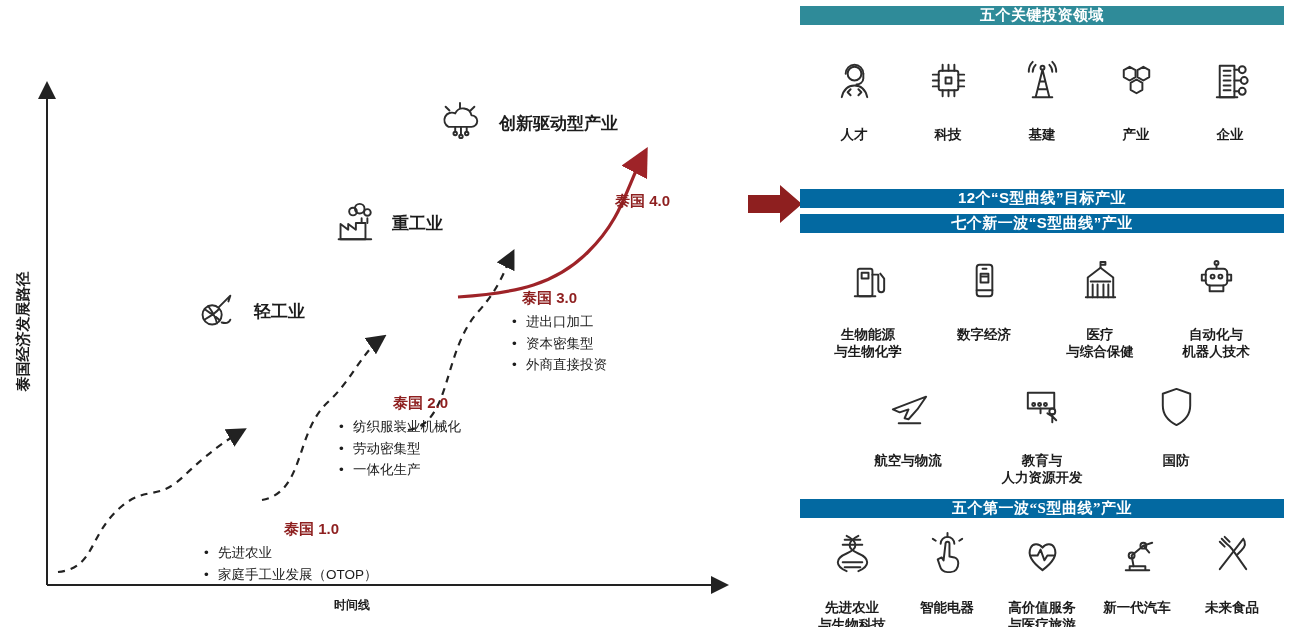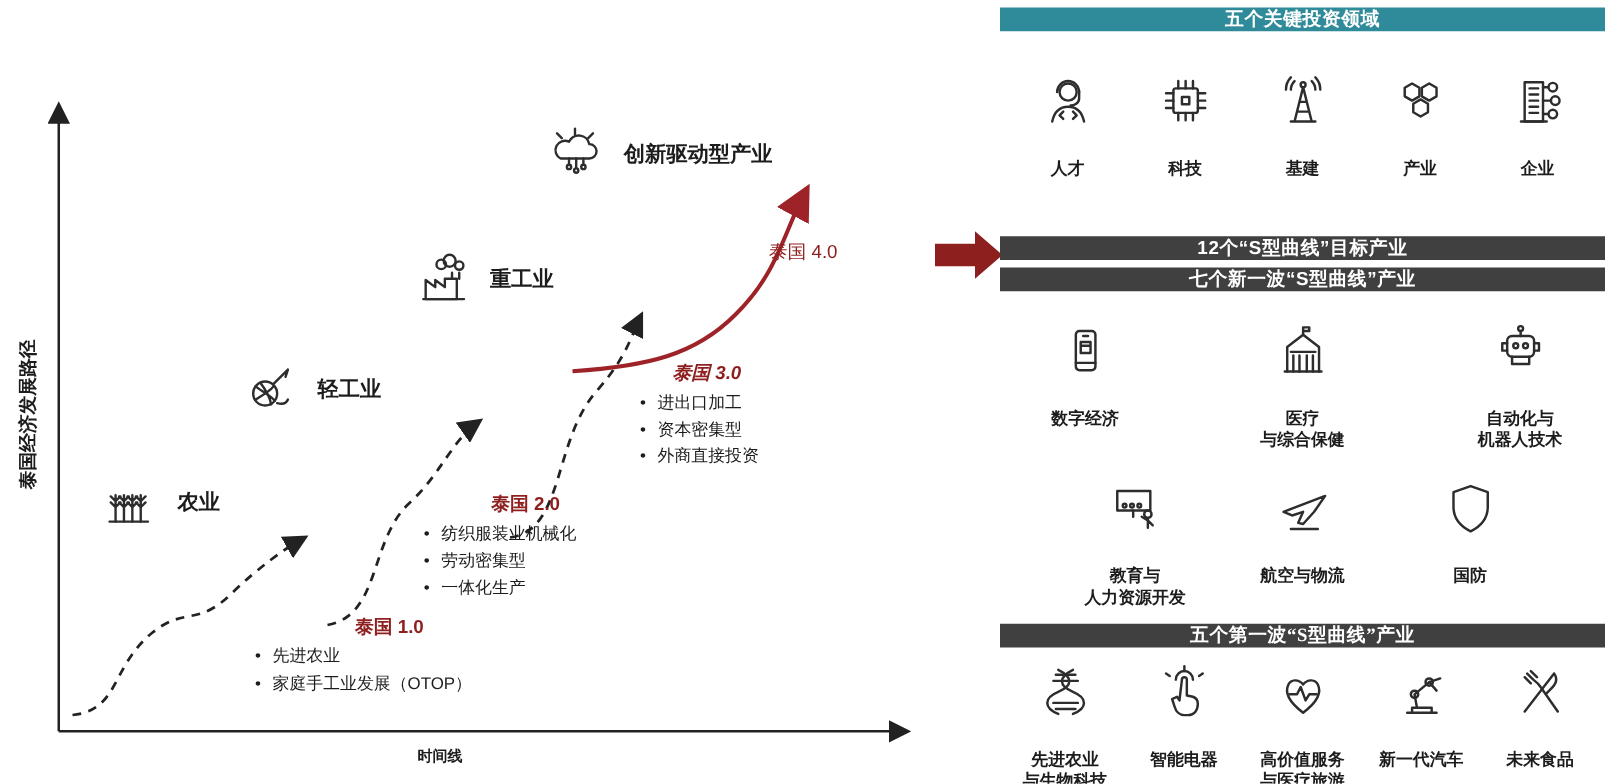--- a/index.html
+++ b/index.html
@@ -16,30 +16,30 @@
 
   .stage-item { position:absolute; display:flex; align-items:center; gap:16px;
     font-weight:bold; font-size:17px; }
   .stage-item svg { flex:0 0 auto; }
 
   .milestone { position:absolute; }
   .milestone .m-title { color:#8E1F1F; font-weight:bold; font-size:15px; margin-bottom:3px; }
   .milestone ul { list-style:none; }
   .milestone li { position:relative; font-size:13.5px; line-height:1.6; padding-left:18px; }
   .milestone li::before { content:"•"; position:absolute; left:4px; top:0; }
-  .m4-title { position:absolute; color:#8E1F1F; font-weight:normal; font-size:15px; }
+  .m4-title { position:absolute; color:#8E1F1F; font-weight:bold; font-size:15px; }
 
   .flow-arrow { position:absolute; left:748px; top:183px; }
 
   
   .right-panel { position:absolute; left:800px; top:6px; width:484px; }
   .bar { height:19px; display:flex; align-items:center; justify-content:center;
     color:#fff; font-weight:bold; font-size:15px; letter-spacing:.5px; }
   .bar.teal { background:#2F8B99; }
-  .bar.gray { background:#404040; }
+  .bar.gray { background:#0369a1; }
 
   .icon-row { display:flex; justify-content:space-between; }
   .row-key   { padding:0 12px; margin-top:32px; }
   .row-nw1   { padding:0 14px; margin-top:24px; }
   .row-nw2   { padding:0 52px; margin-top:22px; }
   .row-fw    { padding:0 6px;  margin-top:12px; }
   .bar.b-target { margin-top:45px; }
   .bar.b-nw { margin-top:6px; }
   .bar.b-fw { margin-top:12px;font-family:Liberation Serif, serif; }
 
@@ -208,62 +208,56 @@
     <line x1="47" y1="585" x2="724" y2="585" stroke="#222" stroke-width="2" marker-end="url(#mA)"></line>
     <path d="M58,572 C96,568 88,534 122,506 C148,485 158,502 186,474 C206,455 226,440 242,431" fill="none" stroke="#222" stroke-width="2.2" stroke-dasharray="7 6" marker-end="url(#mA)"></path>
     <path d="M262,500 C305,492 295,432 328,402 C352,380 362,352 382,338" fill="none" stroke="#222" stroke-width="2.2" stroke-dasharray="7 6" marker-end="url(#mA)"></path>
     <path d="M408,430 C452,424 442,352 478,312 C502,285 506,266 512,254" fill="none" stroke="#222" stroke-width="2.2" stroke-dasharray="7 6" marker-end="url(#mA)"></path>
     <path d="M458,297 C518,293 556,284 588,252 C622,219 626,188 644,154" fill="none" stroke="#9E2328" stroke-width="3.2" marker-end="url(#mR)"></path>
   </svg>
 
   <div class="y-label">泰国经济发展路径</div>
   <div class="x-label">时间线</div>
 
-  <div class="stage-item" style="left:80px; top:378px;">
-    <svg class="icon-lg">
-        <use href="#i-wheat"></use>
-      </svg>
-    <span>农业</span>
-  </div>
   <div class="stage-item" style="left:192px; top:288px;">
     <svg class="icon-lg">
         <use href="#i-yarn"></use>
       </svg>
     <span>轻工业</span>
   </div>
   <div class="stage-item" style="left:330px; top:200px;">
     <svg class="icon-lg">
         <use href="#i-factory"></use>
       </svg>
     <span>重工业</span>
   </div>
   <div class="stage-item" style="left:437px; top:100px;">
     <svg class="icon-lg">
         <use href="#i-cloud-tech"></use>
       </svg>
     <span>创新驱动型产业</span>
   </div>
 
   <div class="milestone" style="left:200px; top:492px;">
-    <div class="m-title" style="margin-left:84px;">泰国 1.0</div>
+    <div class="m-title" style="margin-left:84px;margin-top:28px;">泰国 1.0</div>
     <ul>
       <li>先进农业</li>
       <li>家庭手工业发展（OTOP）</li>
     </ul>
   </div>
   <div class="milestone" style="left:335px; top:394px;">
     <div class="m-title" style="margin-left:58px;">泰国 2.0</div>
     <ul>
       <li>纺织服装业机械化</li>
       <li>劳动密集型</li>
       <li>一体化生产</li>
     </ul>
   </div>
   <div class="milestone" style="left:508px; top:289px;">
-    <div class="m-title" style="margin-left:30px;font-style:italic;">泰国 3.0</div>
+    <div class="m-title" style="margin-left:14px;">泰国 3.0</div>
     <ul>
       <li>进出口加工</li>
       <li>资本密集型</li>
       <li>外商直接投资</li>
     </ul>
   </div>
   <div class="m4-title" style="left:615px; top:192px;">泰国 4.0</div>
 
   <svg class="flow-arrow" width="54" height="42">
     <polygon points="0,12 32,12 32,2 54,21 32,40 32,30 0,30" fill="#8E1F1F"></polygon>
@@ -305,20 +299,27 @@
         <div class="lbl">企业</div>
       </div>
     </div>
 
     <div class="bar gray b-target">12个“S型曲线”目标产业</div>
     <div class="bar gray b-nw">七个新一波“S型曲线”产业</div>
 
     <div class="icon-row row-nw1">
       <div class="cell">
         <svg class="icon">
+            <use href="#i-fuel"></use>
+          </svg>
+        <div class="lbl">生物能源
+与生物化学</div>
+      </div>
+      <div class="cell">
+        <svg class="icon">
             <use href="#i-phone"></use>
           </svg>
         <div class="lbl">数字经济</div>
       </div>
       <div class="cell">
         <svg class="icon">
             <use href="#i-hospital"></use>
           </svg>
         <div class="lbl">医疗
 与综合保健</div>
@@ -328,33 +329,33 @@
             <use href="#i-robot"></use>
           </svg>
         <div class="lbl">自动化与
 机器人技术</div>
       </div>
     </div>
 
     <div class="icon-row row-nw2">
       <div class="cell">
         <svg class="icon">
+            <use href="#i-plane"></use>
+          </svg>
+        <div class="lbl">航空与物流</div>
+      </div>
+      <div class="cell">
+        <svg class="icon">
             <use href="#i-education"></use>
           </svg>
         <div class="lbl">教育与
 人力资源开发</div>
       </div>
       <div class="cell">
         <svg class="icon">
-            <use href="#i-plane"></use>
-          </svg>
-        <div class="lbl">航空与物流</div>
-      </div>
-      <div class="cell">
-        <svg class="icon">
             <use href="#i-shield"></use>
           </svg>
         <div class="lbl">国防</div>
       </div>
     </div>
 
     <div class="bar gray b-fw">五个第一波“S型曲线”产业</div>
 
     <div class="icon-row row-fw">
       <div class="cell">

